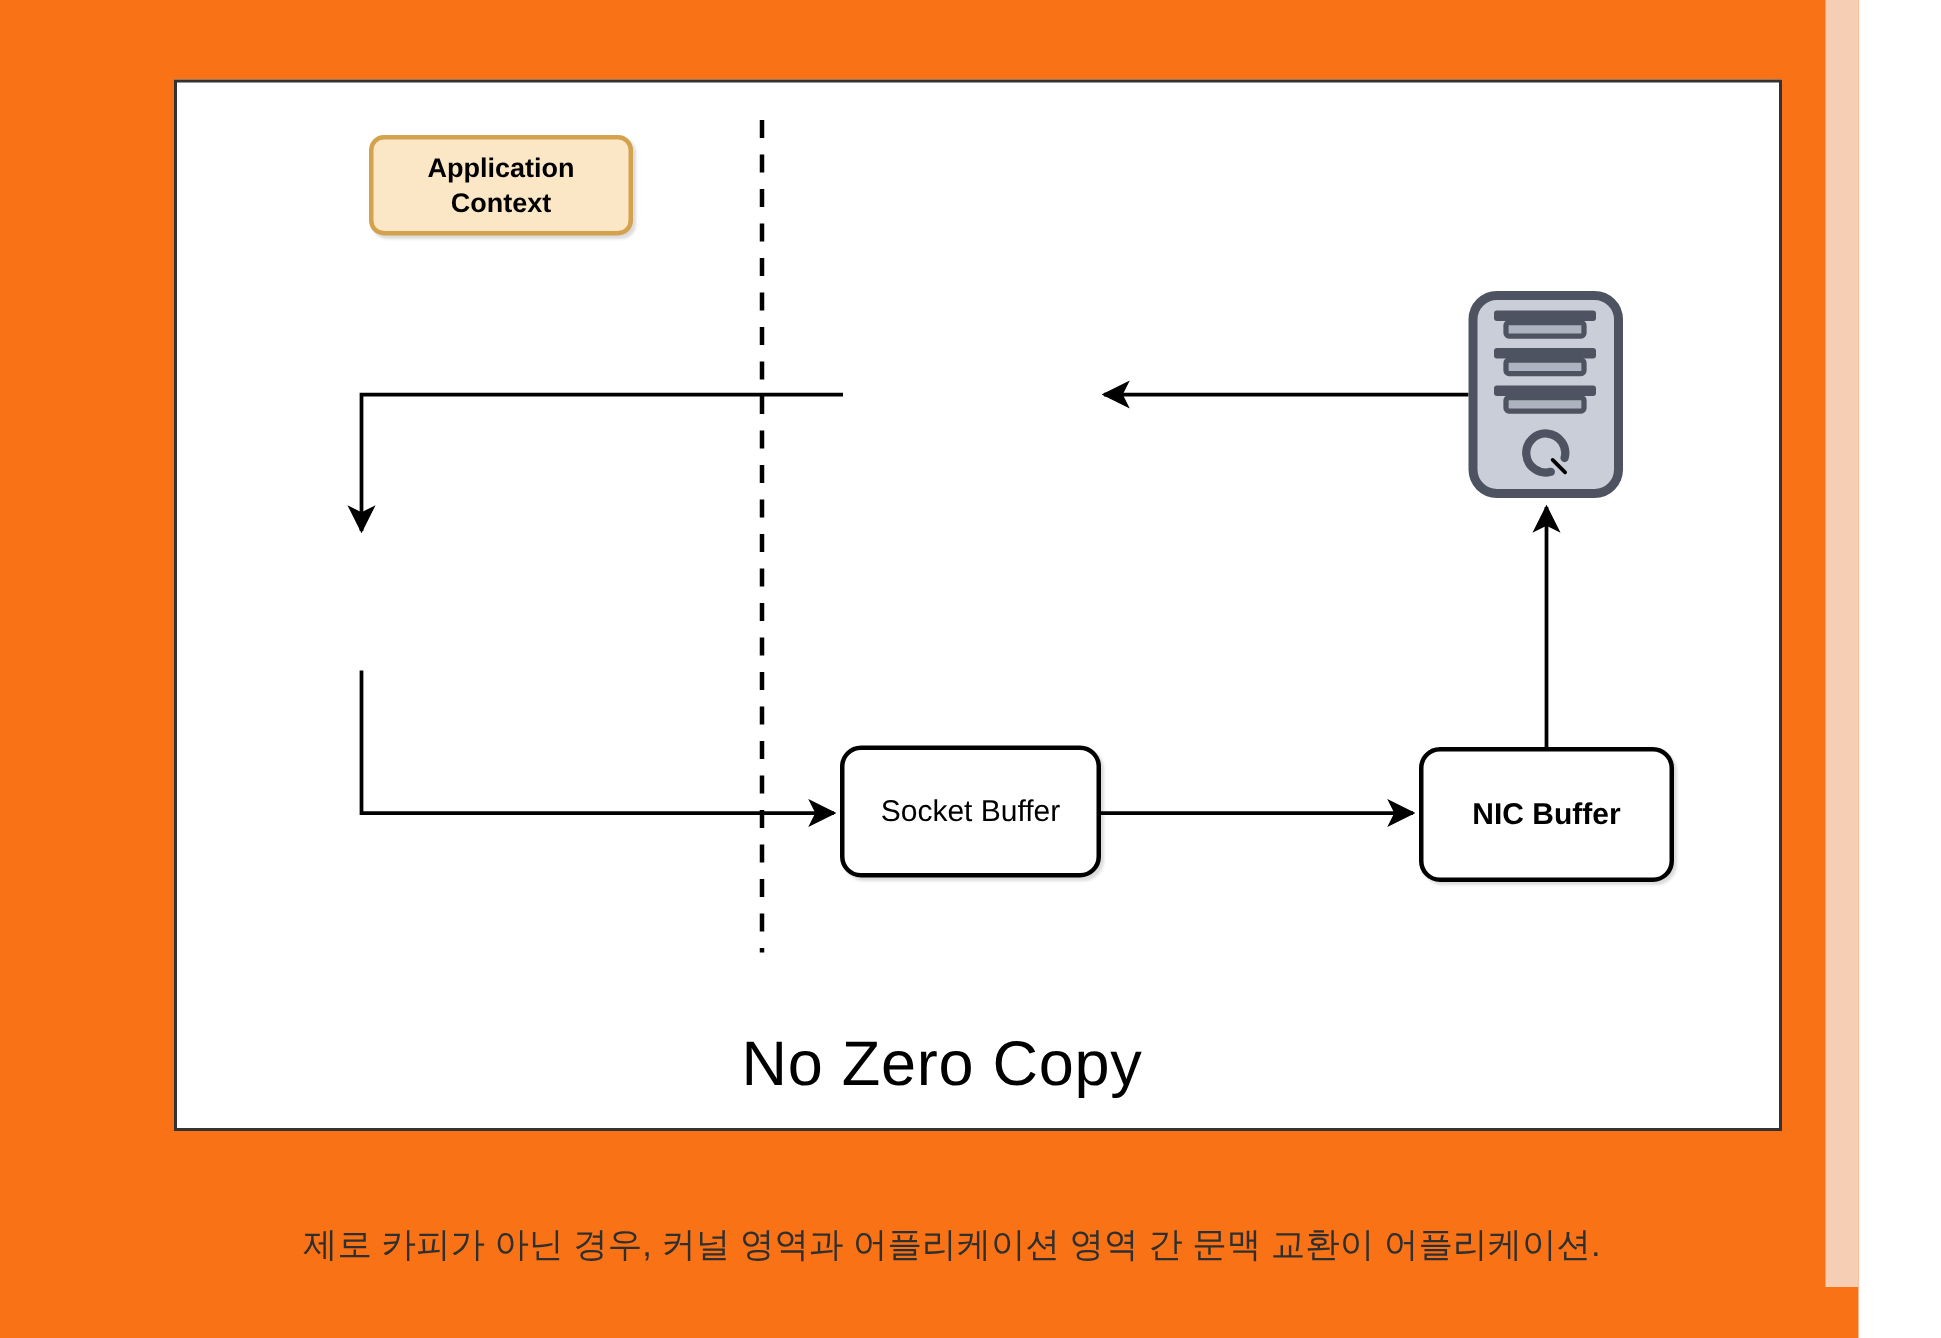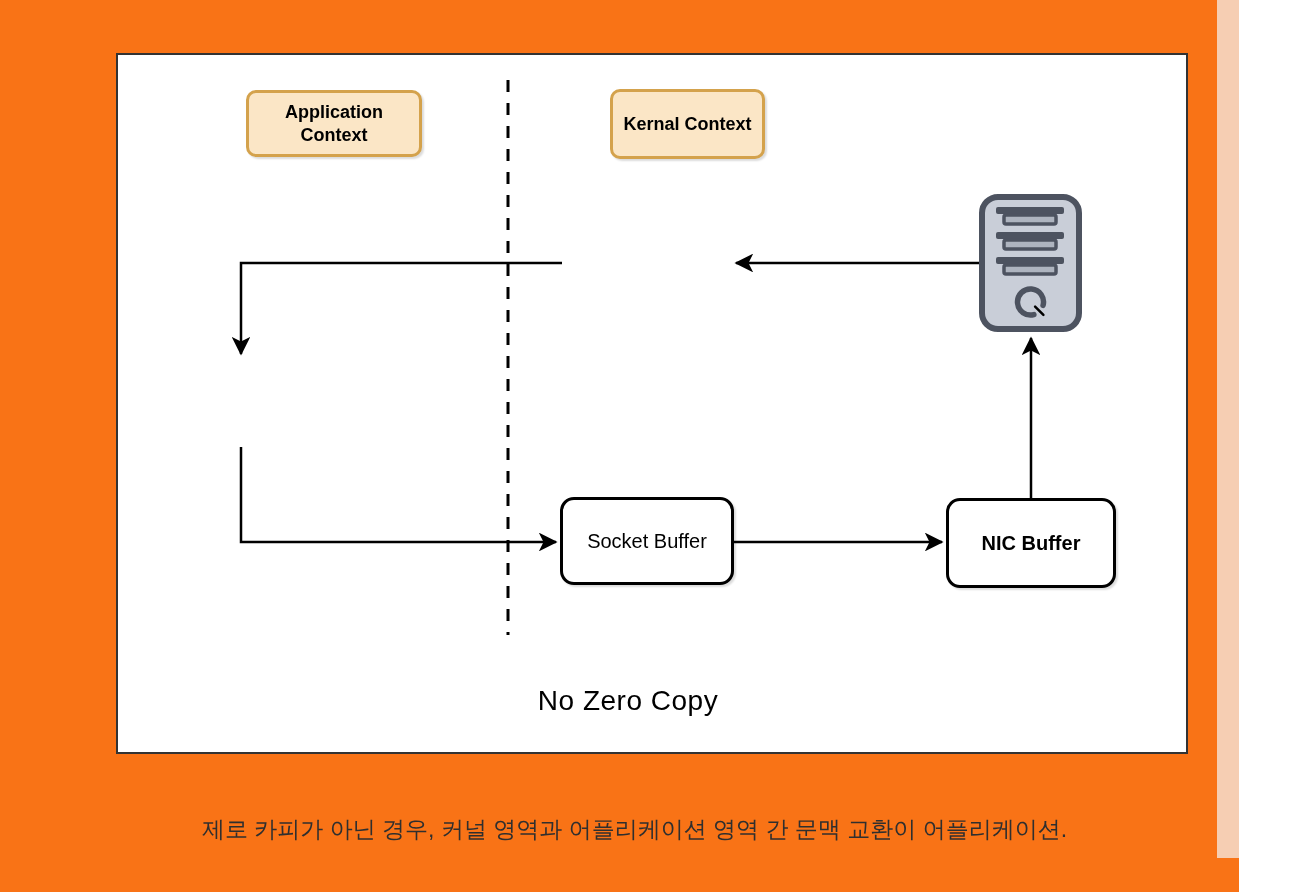--- a/index.html
+++ b/index.html
@@ -37,21 +37,21 @@
     display:flex;align-items:center;justify-content:center;text-align:center;
     box-shadow:2px 2px 2px rgba(0,0,0,.14);
   }
   .node .lbl{max-width:142px;}
   .server-body{fill:var(--server-fill,#C9CED8);stroke:var(--server-stroke,#4D5360);stroke-width:6;}
   .server-dark{fill:var(--server-stroke,#4D5360);}
   .server-panel{fill:var(--server-panel,#AEB4BF);stroke:var(--server-stroke,#4D5360);stroke-width:3.5;}
   .server-power{stroke:var(--server-stroke,#4D5360);stroke-width:5.5;fill:none;stroke-linecap:round;}
   .diagram-title{
     position:absolute;left:330px;top:630px;width:360px;
-    text-align:center;font-size:28px;color:#000;letter-spacing:.5px;
+    text-align:center;font-size:42px;color:#000;letter-spacing:.5px;
   }
   .caption{
     position:absolute;left:30px;right:0;top:814px;
     text-align:center;font-size:23px;color:var(--caption-text,#2F2F2F);
   }
 </style>
 </head>
 <body>
 
 <div class="page">
@@ -98,23 +98,20 @@
         <g transform="translate(51.5,108)">
           <path class="server-power" d="M 3.36 12.56 A 13 13 0 1 1 12.56 3.36"></path>
           <line class="server-power" x1="4.6" y1="4.6" x2="12.9" y2="12.9"></line>
         </g>
       </g>
     </svg>
 
     <div class="ctx-label" style="left:128px;top:35px;width:176px;height:67px;">
       <span class="lbl" style="max-width:130px;">Application Context</span>
     </div>
-    <div class="ctx-label" style="left:492px;top:34px;width:155px;height:70px;white-space:nowrap;">
-      <span>Kernal Context</span>
-    </div>
 
 
 
     <div class="node" style="left:442px;top:442px;width:174px;height:88px;">
       <span class="lbl">Socket Buffer</span>
     </div>
 
     <div class="node" style="left:828px;top:443px;width:170px;height:90px;font-weight:bold;">
       <span class="lbl">NIC Buffer</span>
     </div>

